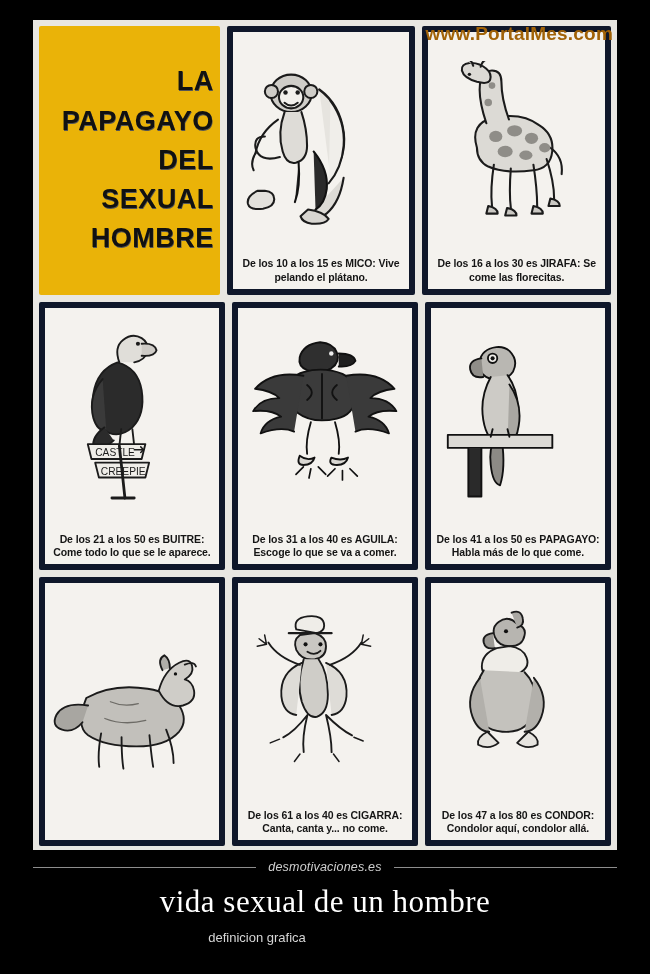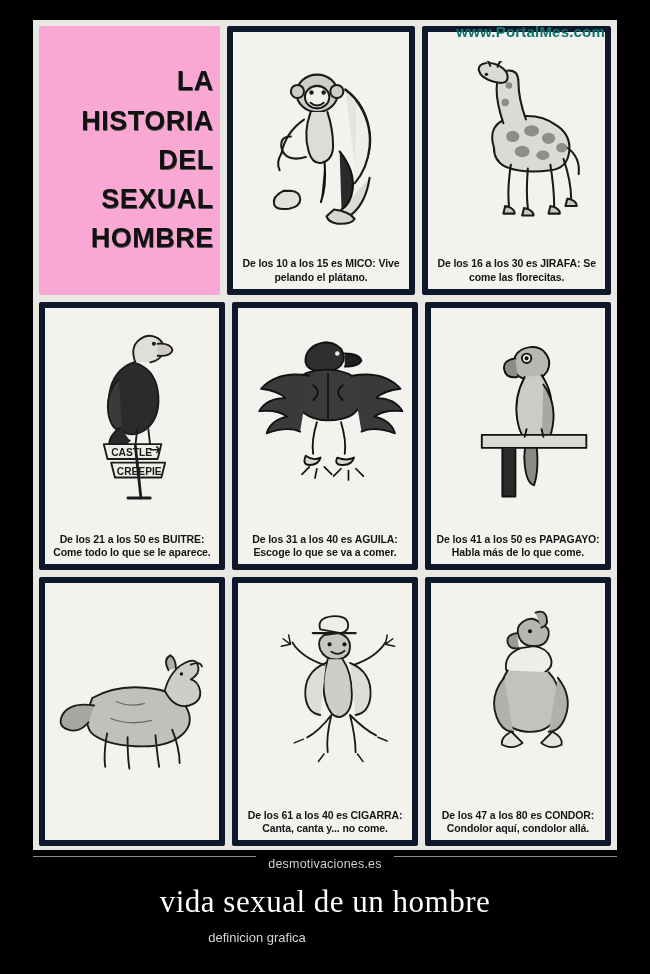--- a/index.html
+++ b/index.html
@@ -28,25 +28,25 @@
     width: 584px;
     height: 830px;
     background: #e9e7e2;
     box-sizing: border-box;
     display: flex;
     flex-direction: column;
     padding: 6px 6px 4px 6px;
   }
   .watermark {
     position: absolute;
-    right: 12px;
+    right: 4px;
     top: 3px;
-    font-size: 15px;
+    font-size: 19px;
     font-weight: bold;
-    color: #0f766e;
+    color: #a16207;
     letter-spacing: .2px;
     font-family: "Liberation Sans", sans-serif;
     z-index: 5;
   }
   .row {
     display: flex;
     flex: 1 1 0;
     gap: 7px;
     margin-bottom: 7px;
   }
@@ -58,21 +58,21 @@
     border-radius: 2px;
     position: relative;
     display: flex;
     flex-direction: column;
     align-items: center;
     justify-content: flex-end;
     overflow: hidden;
     box-sizing: border-box;
   }
   .cell.title-cell {
-    background: #f9a8d4;
+    background: #eab308;
     border: none;
     justify-content: center;
     align-items: flex-start;
     padding-left: 4px;
   }
   .title-text {
     font-family: "Liberation Sans", sans-serif;
     font-weight: bold;
     color: #111;
     font-size: 27px;
@@ -83,43 +83,44 @@
     padding-right: 6px;
     box-sizing: border-box;
     text-shadow: 0.5px 0.5px 0 #555;
   }
   .art {
     flex: 1 1 auto;
     width: 100%;
     position: relative;
     display: flex;
     align-items: center;
-    justify-content: flex-end;
-    font-weight: bold;
+    justify-content: flex-start;
   }
   .caption {
     width: 100%;
     text-align: center;
     font-family: "Liberation Sans", sans-serif;
     font-weight: bold;
     font-size: 10.5px;
     line-height: 1.25;
     color: #151515;
     padding: 2px 2px 5px 2px;
     box-sizing: border-box;
     letter-spacing: -0.1px;
   }
   .sep {
     position: absolute;
     left: 33px;
     top: 856px;
     width: 584px;
     height: 22px;
     display: flex;
+    align-items: center;
     justify-content: center;
+    font-style: italic;
   }
   .sep .line {
     flex: 1 1 auto;
     height: 1px;
     background: #8d8d8d;
   }
   .sep .brand {
     color: #cfcfcf;
     font-size: 12.5px;
     padding: 1px 12px;
@@ -156,21 +157,21 @@
 
   <div class="comic">
 
     <div class="watermark">www.PortalMes.com</div>
 
     <div class="row">
 
       <div class="cell title-cell">
         <div class="title-text">
           <div>LA</div>
-          <div>HISTORIA</div>
+          <div>PAPAGAYO</div>
           <div>DEL</div>
           <div>SEXUAL</div>
           <div>HOMBRE</div>
         </div>
       </div>
 
       <div class="cell">
         <div class="art">
           <svg viewBox="0 0 160 175" width="150" height="165" aria-hidden="true">
             <g stroke="#1b1b1b" stroke-width="2.2" fill="none" stroke-linecap="round" stroke-linejoin="round">

